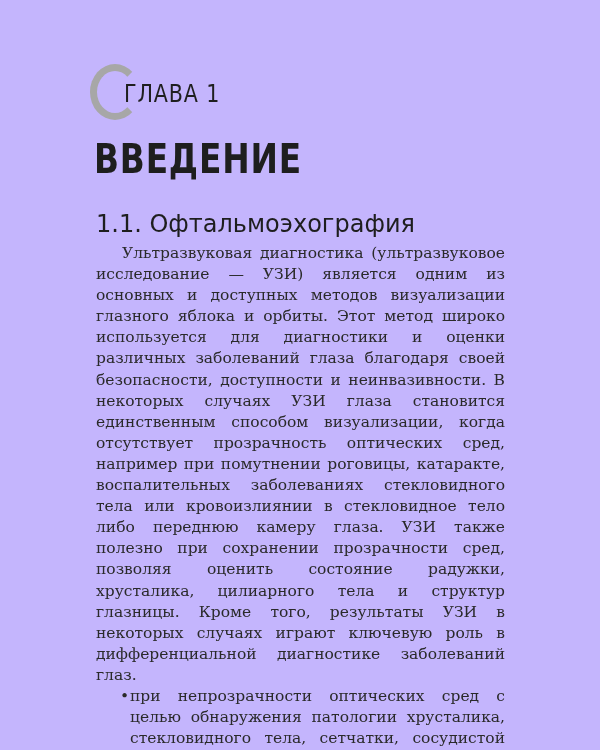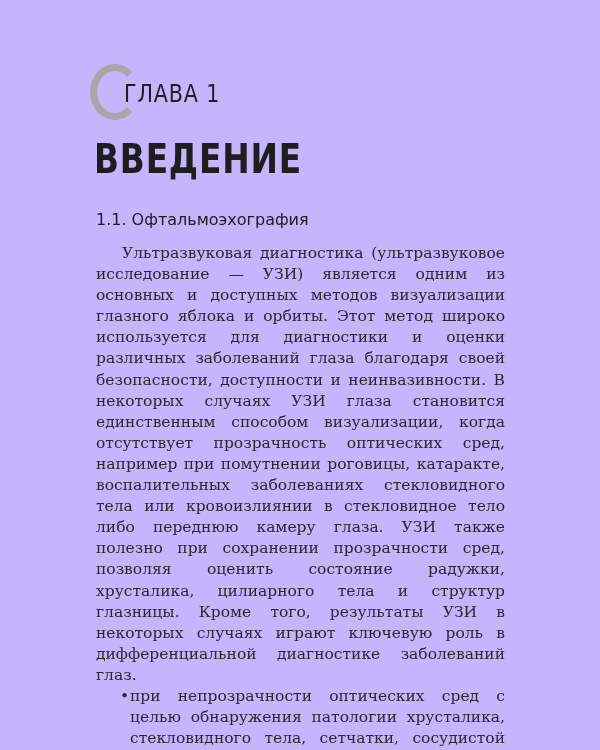--- a/index.html
+++ b/index.html
@@ -20,21 +20,21 @@
   }
 
   .title {
     position: absolute; left: 94px; top: 136px; margin: 0;
     font-family: "DejaVu Sans", sans-serif; font-size: 40px; font-weight: bold;
     color: #1e1e1e; letter-spacing: 1px; transform: scaleX(0.82); transform-origin: left center;
   }
 
   .section-title {
     position: absolute; left: 96px; top: 210px; margin: 0;
-    font-family: "DejaVu Sans", sans-serif; font-size: 16px; font-weight: normal;
+    font-family: "DejaVu Sans", sans-serif; font-size: 24px; font-weight: normal;
     color: #1e1e1e; white-space: nowrap;
   }
 
   .body {
     position: absolute; left: 96px; top: 243px; width: 409px;
     font-family: "DejaVu Serif", "Liberation Serif", serif; font-size: 15.5px;
     line-height: 21.1px; color: #2a2a2a; text-align: justify;
   }
   .body p { margin: 0; text-indent: 26px; }
   .body p.italic { font-style: italic; }

